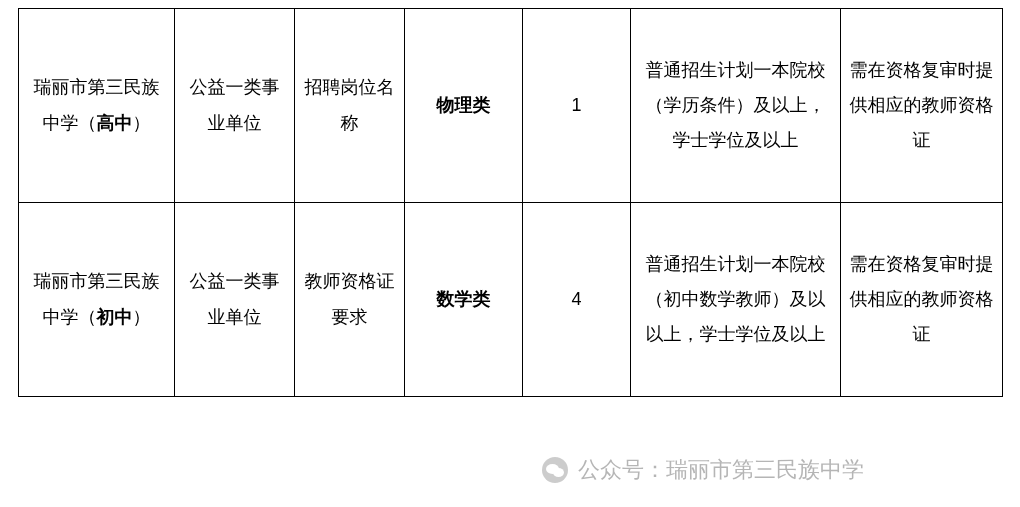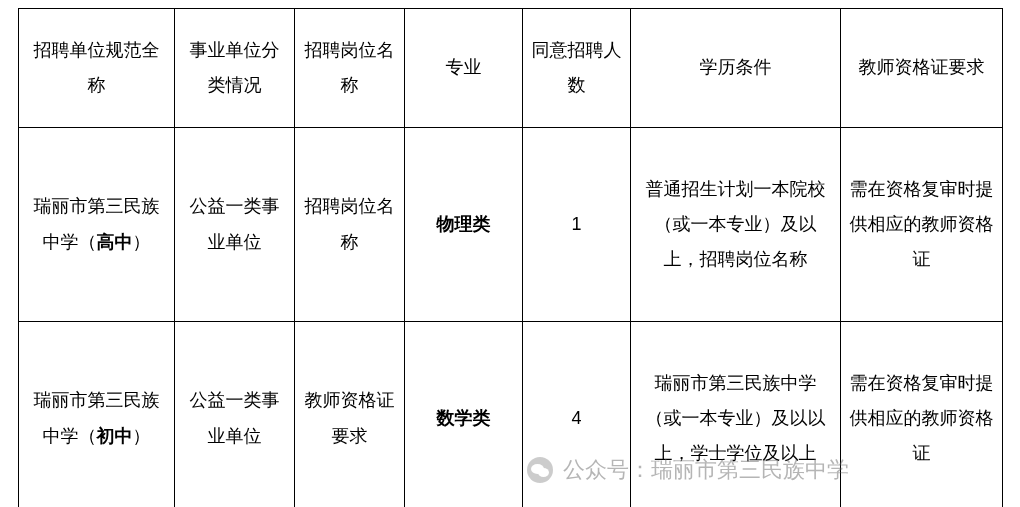--- a/index.html
+++ b/index.html
@@ -62,21 +62,21 @@
   .watermark {
     position: absolute;
     left: 0;
     top: 0;
     width: 1020px;
     height: 507px;
     pointer-events: none;
   }
   .wm-row {
     position: absolute;
-    left: 527px;
+    left: 542px;
     top: 447px;
     display: flex;
     align-items: center;
     gap: 10px;
     color: rgba(90, 90, 90, 0.45);
     font-size: 22px;
     font-family: "Liberation Sans", sans-serif;
     white-space: nowrap;
   }
   .wm-icon {
@@ -116,62 +116,39 @@
     <colgroup>
       <col class="c0">
         <col class="c1">
         <col class="c2">
         <col class="c3">
         <col class="c4">
         <col class="c5">
         <col class="c6">
     </colgroup>
     <tbody>
-      <tr class="head">
-        <td>
-            <span class="cell-inner">招聘单位规范全称</span>
-          </td>
-        <td>
-            <span class="cell-inner">事业单位分类情况</span>
-          </td>
-        <td>
-            <span class="cell-inner">招聘岗位名称</span>
-          </td>
-        <td>
-            <span class="cell-inner">专业</span>
-          </td>
-        <td>
-            <span class="cell-inner">同意招聘人数</span>
-          </td>
-        <td>
-            <span class="cell-inner">学历条件</span>
-          </td>
-        <td>
-            <span class="cell-inner">教师资格证要求</span>
-          </td>
-      </tr>
 
       <tr class="body">
         <td>
           <span>瑞丽市第三民族中学（</span><span class="bold">高中</span><span>）</span>
         </td>
         <td>
             <span class="cell-inner">公益一类事业单位</span>
           </td>
         <td>
             <span class="cell-inner">招聘岗位名称</span>
           </td>
         <td>
             <span class="cell-inner bold">物理类</span>
           </td>
         <td>
             <span class="cell-inner">1</span>
           </td>
         <td>
-            <span class="cell-inner">普通招生计划一本院校（或一本专业）及以上，招聘岗位名称</span>
+            <span class="cell-inner">普通招生计划一本院校（学历条件）及以上，学士学位及以上</span>
           </td>
         <td>
             <span class="cell-inner">需在资格复审时提供相应的教师资格证</span>
           </td>
       </tr>
 
       <tr class="body">
         <td>
           <span>瑞丽市第三民族中学（</span><span class="bold">初中</span><span>）</span>
         </td>
@@ -181,21 +158,21 @@
         <td>
             <span class="cell-inner">教师资格证要求</span>
           </td>
         <td>
             <span class="cell-inner bold">数学类</span>
           </td>
         <td>
             <span class="cell-inner">4</span>
           </td>
         <td>
-            <span class="cell-inner">瑞丽市第三民族中学（或一本专业）及以以上，学士学位及以上</span>
+            <span class="cell-inner">普通招生计划一本院校（初中数学教师）及以以上，学士学位及以上</span>
           </td>
         <td>
             <span class="cell-inner">需在资格复审时提供相应的教师资格证</span>
           </td>
       </tr>
     </tbody>
   </table>
 
   <div class="watermark">
     <div class="wm-row">

